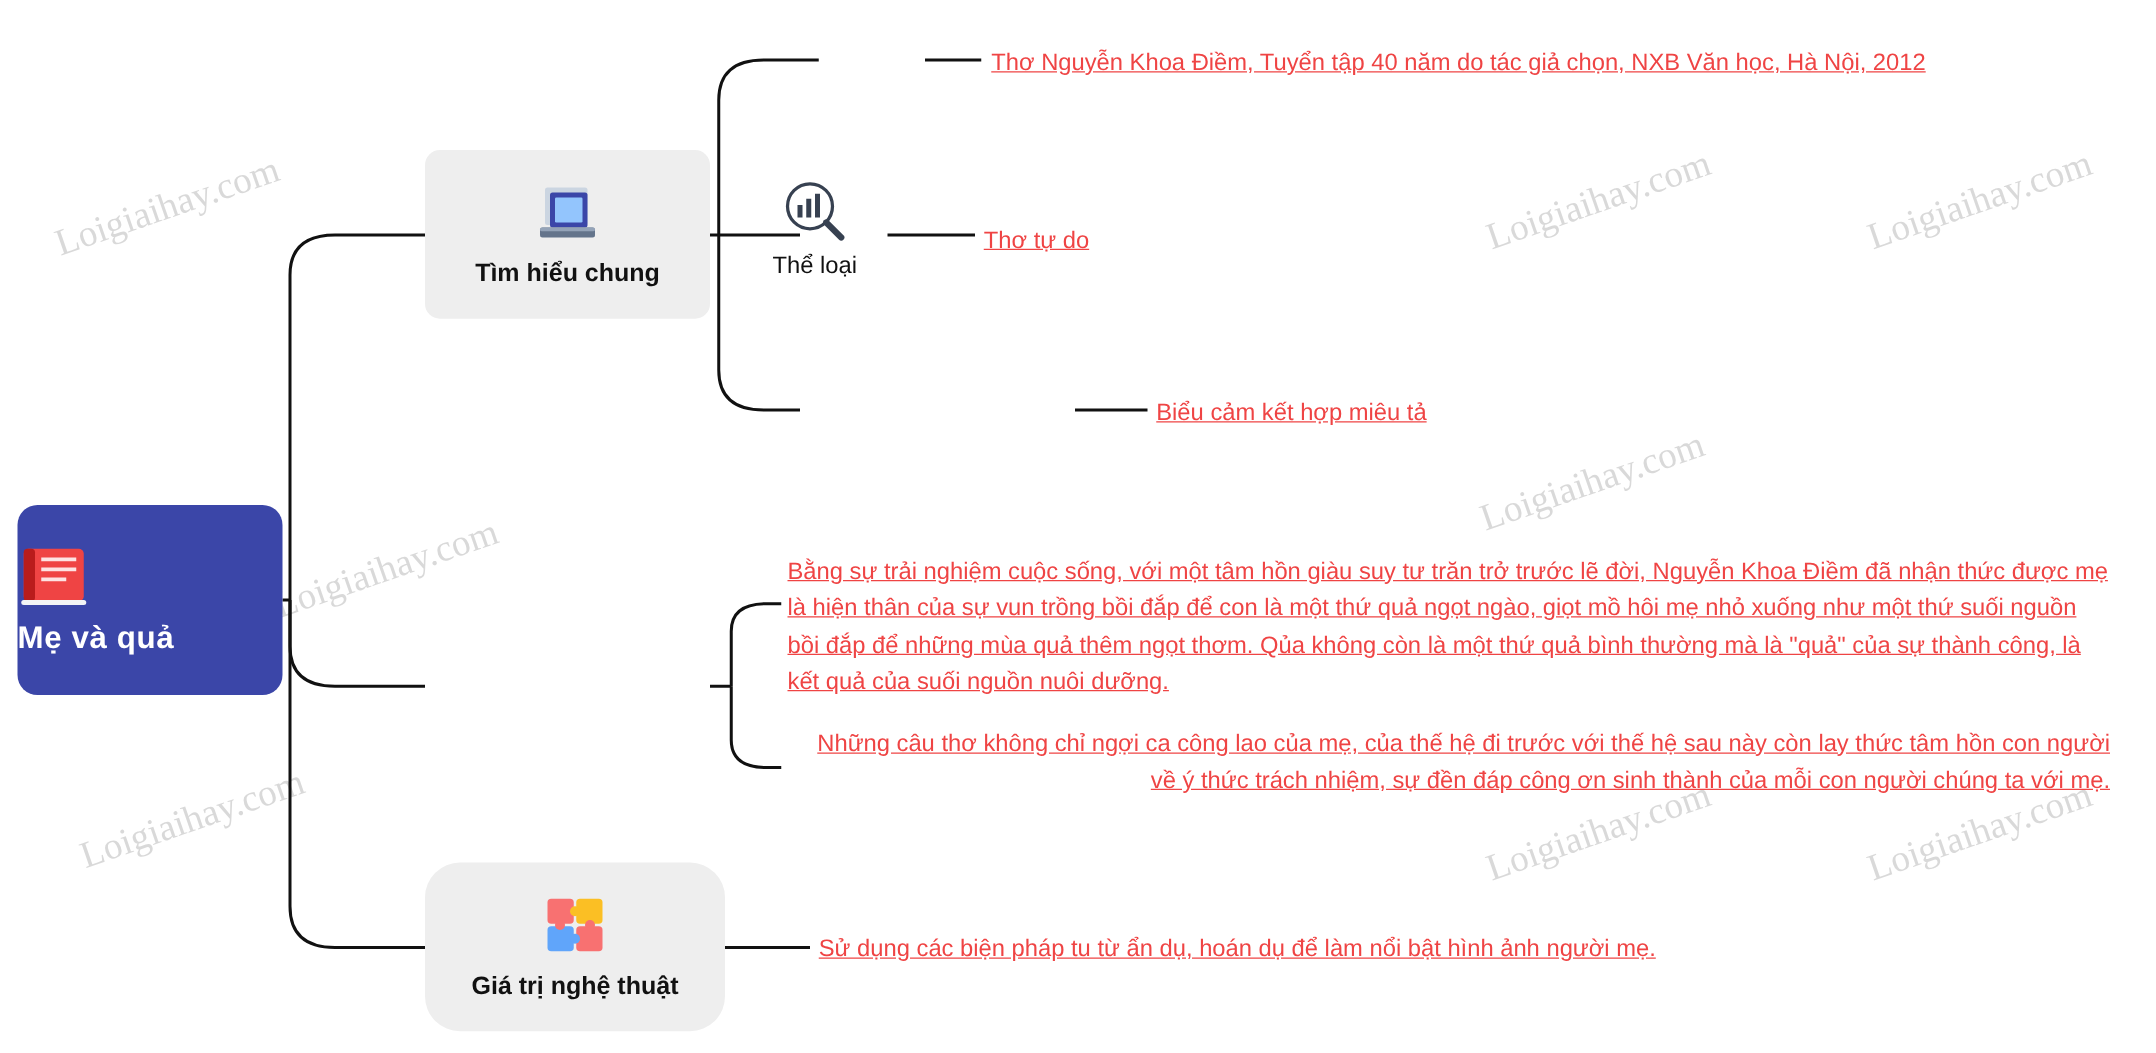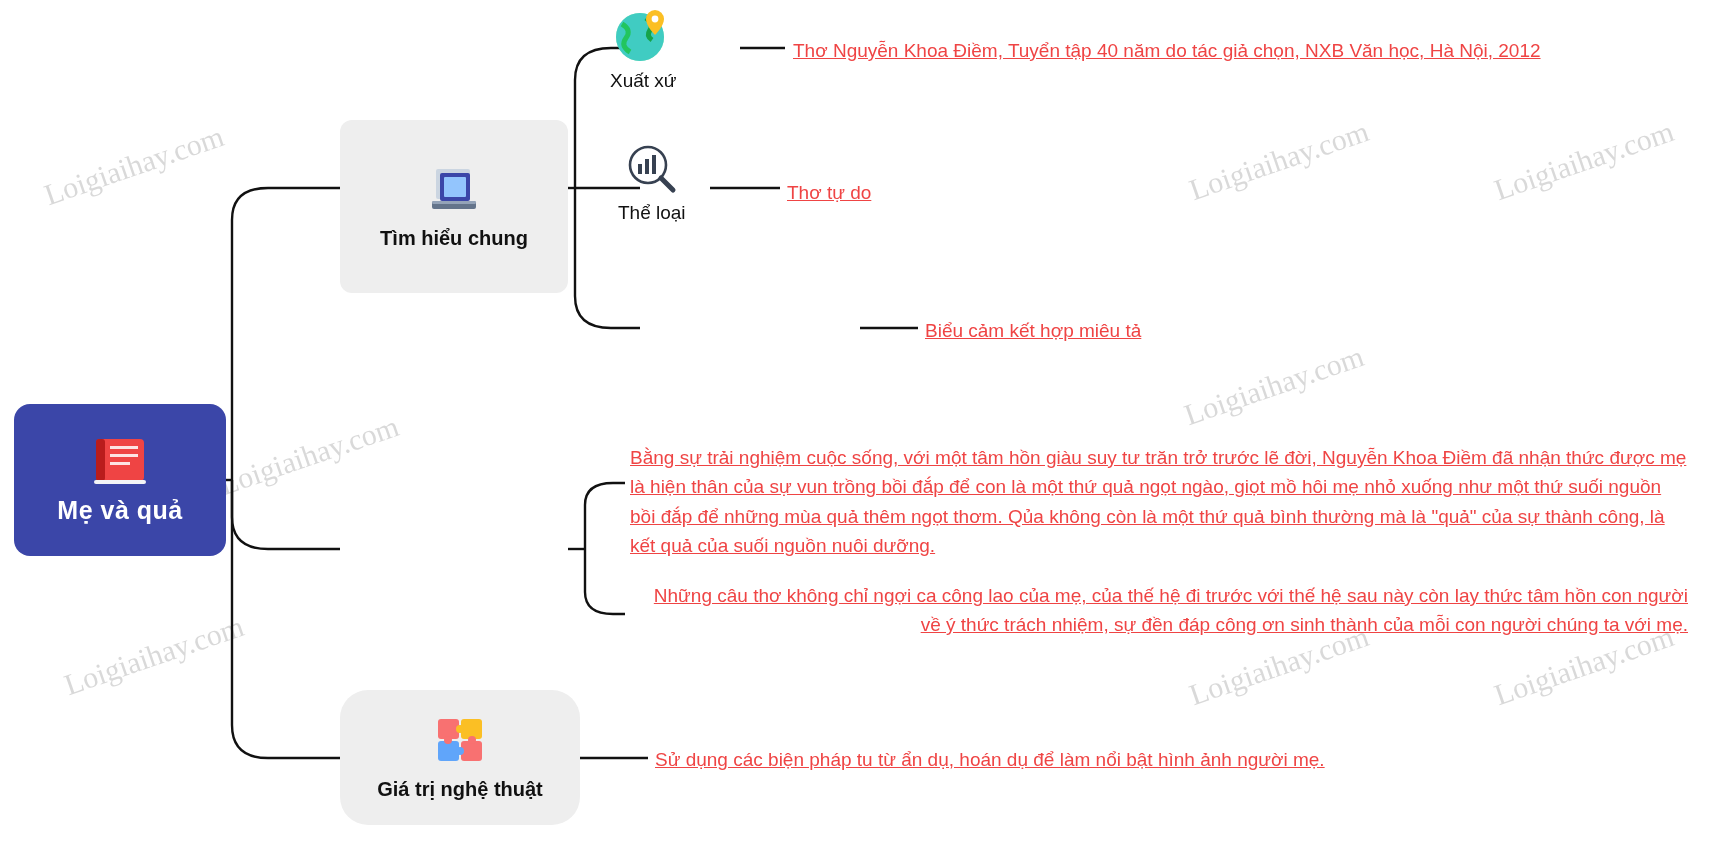--- a/index.html
+++ b/index.html
@@ -35,21 +35,21 @@
   
   .root-node {
     left: 14px;
     top: 404px;
     width: 212px;
     height: 152px;
     background: #3b46a8;
     border-radius: 16px;
     display: flex;
     flex-direction: column;
-    align-items: center;
+    align-items: flex-start;
     justify-content: center;
     gap: 10px;
   }
   .root-label {
     color: #ffffff;
     font-size: 25px;
     font-weight: bold;
     letter-spacing: 0.5px;
   }
   
@@ -60,21 +60,21 @@
     flex-direction: column;
     align-items: center;
     justify-content: center;
     gap: 12px;
   }
   .branch-label {
     font-size: 20px;
     font-weight: bold;
     color: #111111;
   }
-  #branch-1 { left: 340px; top: 120px; width: 228px; height: 173px; }
+  #branch-1 { left: 340px; top: 120px; width: 228px; height: 135px; }
   #branch-2 { left: 340px; top: 481px; width: 228px; height: 135px; }
   #branch-3 { left: 340px; top: 690px; width: 240px; height: 135px; border-radius: 28px; }
 
   
   .sub-node {
     position: absolute;
     display: flex;
     flex-direction: column;
     align-items: center;
   }
@@ -200,33 +200,20 @@
         <rect x="28" y="27" width="21" height="20" rx="3" fill="#f87171"></rect>
         <circle cx="27" cy="15" r="4" fill="#fbbf24"></circle>
         <circle cx="27" cy="37" r="4" fill="#60a5fa"></circle>
         <circle cx="15" cy="26" r="4" fill="#f87171"></circle>
         <circle cx="39" cy="26" r="4" fill="#f87171"></circle>
       </svg>
     </span>
     <span class="branch-label">Giá trị nghệ thuật</span>
   </div>
 
-  <div class="sub-node" id="sub-1">
-    <span>
-      <svg class="icon-svg" width="62" height="62" viewBox="0 0 62 62">
-        <circle cx="28" cy="33" r="24" fill="#4ade80"></circle>
-        <path d="M28 9 a24 24 0 0 0 0 48 a24 24 0 0 0 0 -48 z" fill="#38bdf8" opacity="0.55"></path>
-        <path d="M10 20 q10 6 4 14 q-6 8 4 14" fill="none" stroke="#22c55e" stroke-width="5"></path>
-        <path d="M34 14 q8 6 4 12 q-4 6 2 10" fill="none" stroke="#16a34a" stroke-width="5"></path>
-        <path d="M43 6 a9 9 0 0 1 9 9 c0 7 -9 16 -9 16 s-9 -9 -9 -16 a9 9 0 0 1 9 -9 z" fill="#fbbf24"></path>
-        <circle cx="43" cy="15" r="3.4" fill="#ffffff"></circle>
-      </svg>
-    </span>
-    <span class="sub-label">Xuất xứ</span>
-  </div>
 
   <div class="sub-node" id="sub-2">
     <span>
       <svg class="icon-svg" width="58" height="56" viewBox="0 0 58 56">
         <circle cx="25" cy="23" r="18" fill="#ffffff" stroke="#374151" stroke-width="2.6"></circle>
         <rect x="15" y="22" width="4" height="10" fill="#374151"></rect>
         <rect x="22" y="17" width="4" height="15" fill="#374151"></rect>
         <rect x="29" y="13" width="4" height="19" fill="#374151"></rect>
         <path d="M38 36 L50 48" stroke="#374151" stroke-width="5" stroke-linecap="round"></path>
       </svg>

